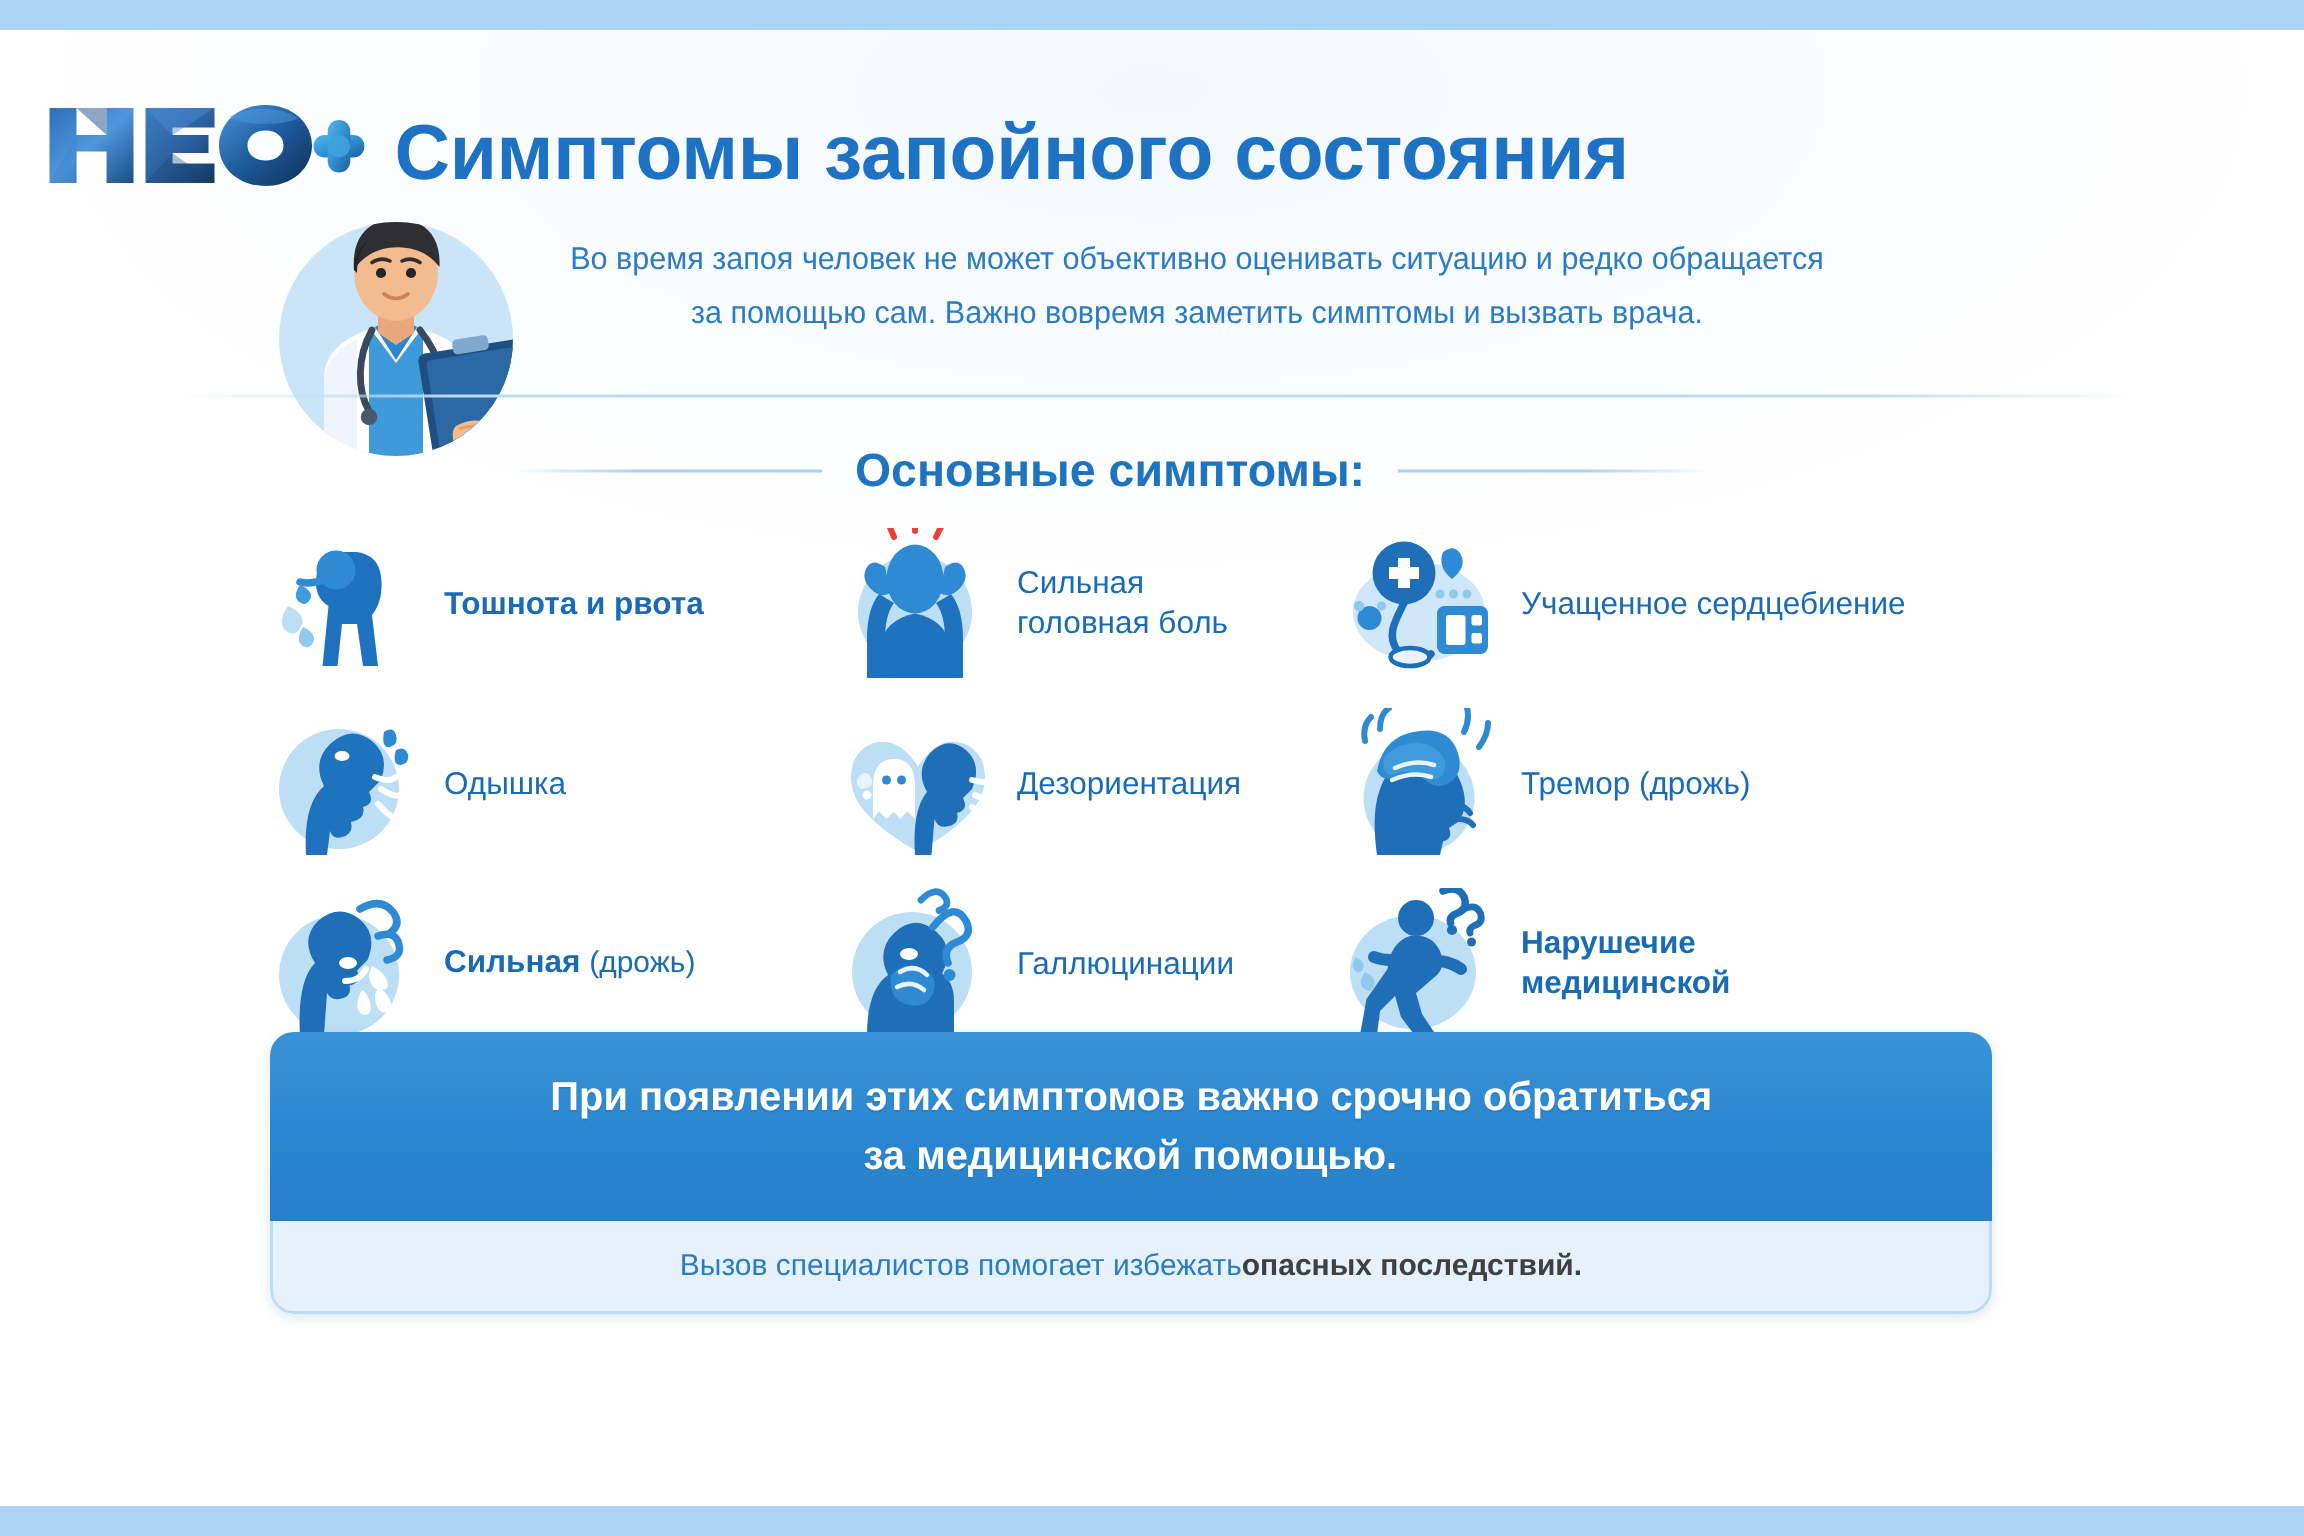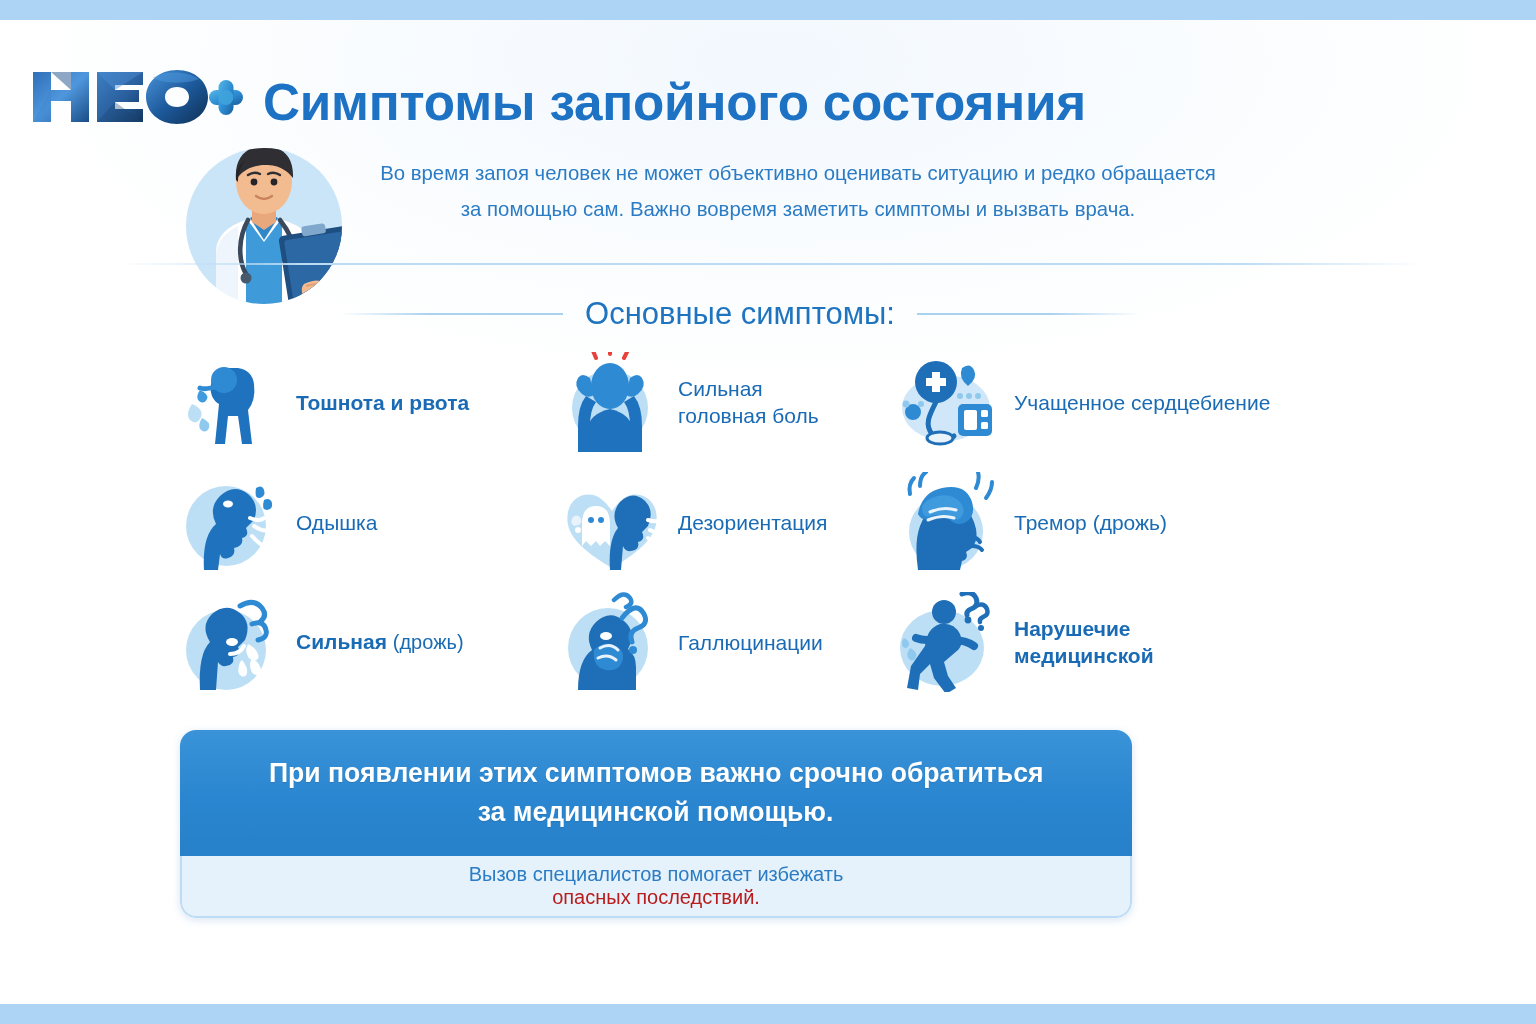--- a/index.html
+++ b/index.html
@@ -70,21 +70,21 @@
   }
   .sh-rule {
     flex:1 1 auto; height:2px;
     background:linear-gradient(90deg,rgba(168,208,240,0) 0%,#a9d2ef 40%,#a9d2ef 100%);
   }
   .sh-rule.right {
     background:linear-gradient(90deg,#a9d2ef 0%,#a9d2ef 60%,rgba(168,208,240,0) 100%);
   }
   .sh-text {
     flex:0 0 auto;
-    font-size:31px; font-weight:normal; color:#1f74c0;
+    font-size:31px; font-weight:bold; color:#1f74c0;
     white-space:nowrap;
   }
 
   
   .grid {
     position:absolute; left:178px; top:348px;
     width:1180px; height:350px;
   }
   .cell {
     position:absolute;
@@ -107,22 +107,22 @@
   
   .c0 { left:0px;   width:400px; }
   .c1 { left:382px; width:380px; }
   .c2 { left:718px; width:460px; }
   .r0 { top:0px;   height:108px; }
   .r1 { top:120px; height:108px; }
   .r2 { top:240px; height:108px; }
 
   
   .banner {
-    position:absolute; left:180px; top:730px;
-    width:952px; height:188px;
+    position:absolute; left:180px; top:688px;
+    width:1148px; height:188px;
     border-radius:16px;
     overflow:hidden;
     box-shadow:0 2px 8px rgba(40,110,180,.18);
   }
   .banner-main {
     height:126px;
     background:linear-gradient(180deg,#3a93d8 0%,#2a86d0 55%,#2780c9 100%);
     display:flex; flex-direction:column; align-items:center; justify-content:center;
     color:#ffffff;
     text-align:center;
@@ -132,23 +132,23 @@
     text-shadow:0 1px 1px rgba(0,0,0,.10);
     transform:scaleX(0.985);
   }
   .banner-foot {
     height:62px;
     background:#e6f2fb;
     border:2px solid #bcdcf5;
     border-top:none;
     border-radius:0 0 16px 16px;
     display:flex; align-items:center; justify-content:center;
-    color:#2b7cc4; font-size:20px;flex-direction:column;
-  }
-  .banner-foot b { font-weight:normal; color:#b91c1c; }
+    color:#2b7cc4; font-size:20px;
+  }
+  .banner-foot b { font-weight:bold; color:#404040; }
 </style>
 </head>
 <body>
 
 <div class="page">
 
   <div class="strip-top"></div>
   <div class="strip-bottom"></div>
 
   <div class="header">

